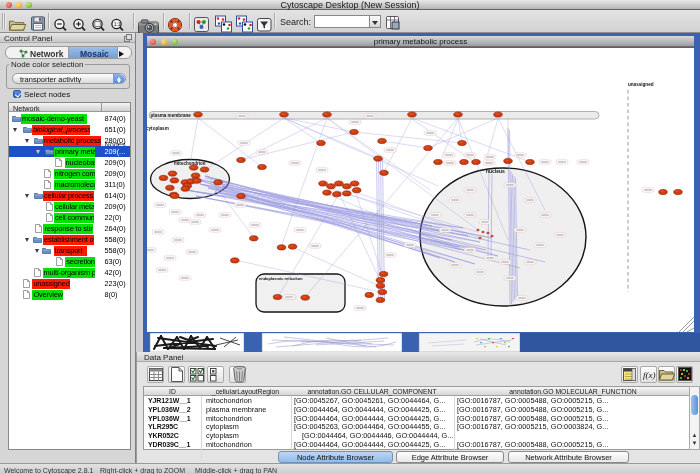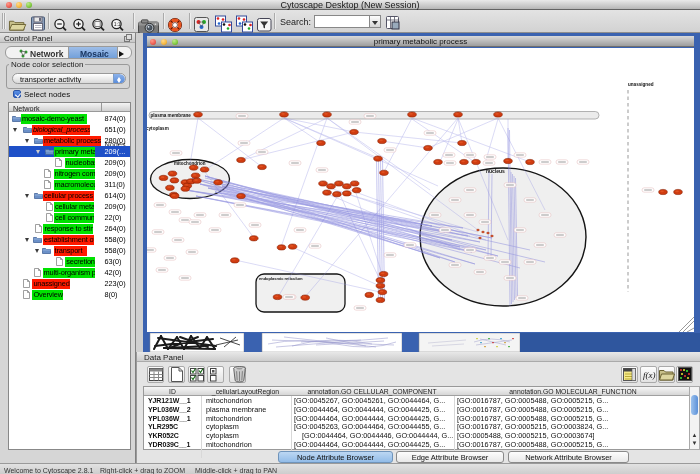--- a/index.html
+++ b/index.html
@@ -911,21 +911,20 @@
           <div class="drow" style="top:36.400000000000006px">
             <div style="left:4px;width:51px;font-weight:bold;font-size:7px;letter-spacing:-0.1px;">YLR295C</div>
             <div style="left:62px;width:83px;">cytoplasm</div>
             <div style="left:150px;width:159px;">[GO:0045263, GO:0044464, GO:0044455, G...</div>
             <div style="left:313px;width:230px;">[GO:0016787, GO:0005215, GO:0003824, G...</div>
           </div>
           <div class="drow" style="top:45.2px">
             <div style="left:4px;width:51px;font-weight:bold;font-size:7px;letter-spacing:-0.1px;">YKR052C</div>
             <div style="left:62px;width:83px;">cytoplasm</div>
             <div style="left:150px;width:159px;padding-left:8px;">[GO:0044464, GO:0044446, GO:0044444, G...</div>
-            <div style="left:313px;width:230px;">[GO:0005488, GO:0005215, GO:0003674]</div>
           </div>
           <div class="drow" style="top:54px">
             <div style="left:4px;width:51px;font-weight:bold;font-size:7px;letter-spacing:-0.1px;">YDR039C__1</div>
             <div style="left:62px;width:83px;">mitochondrion</div>
             <div style="left:150px;width:159px;">[GO:0044464, GO:0044444, GO:0044425, G...</div>
             <div style="left:313px;width:230px;">[GO:0016787, GO:0005488, GO:0005215, G...</div>
           </div>
         </div>
     </div>
     <div id="dp-scroll">

